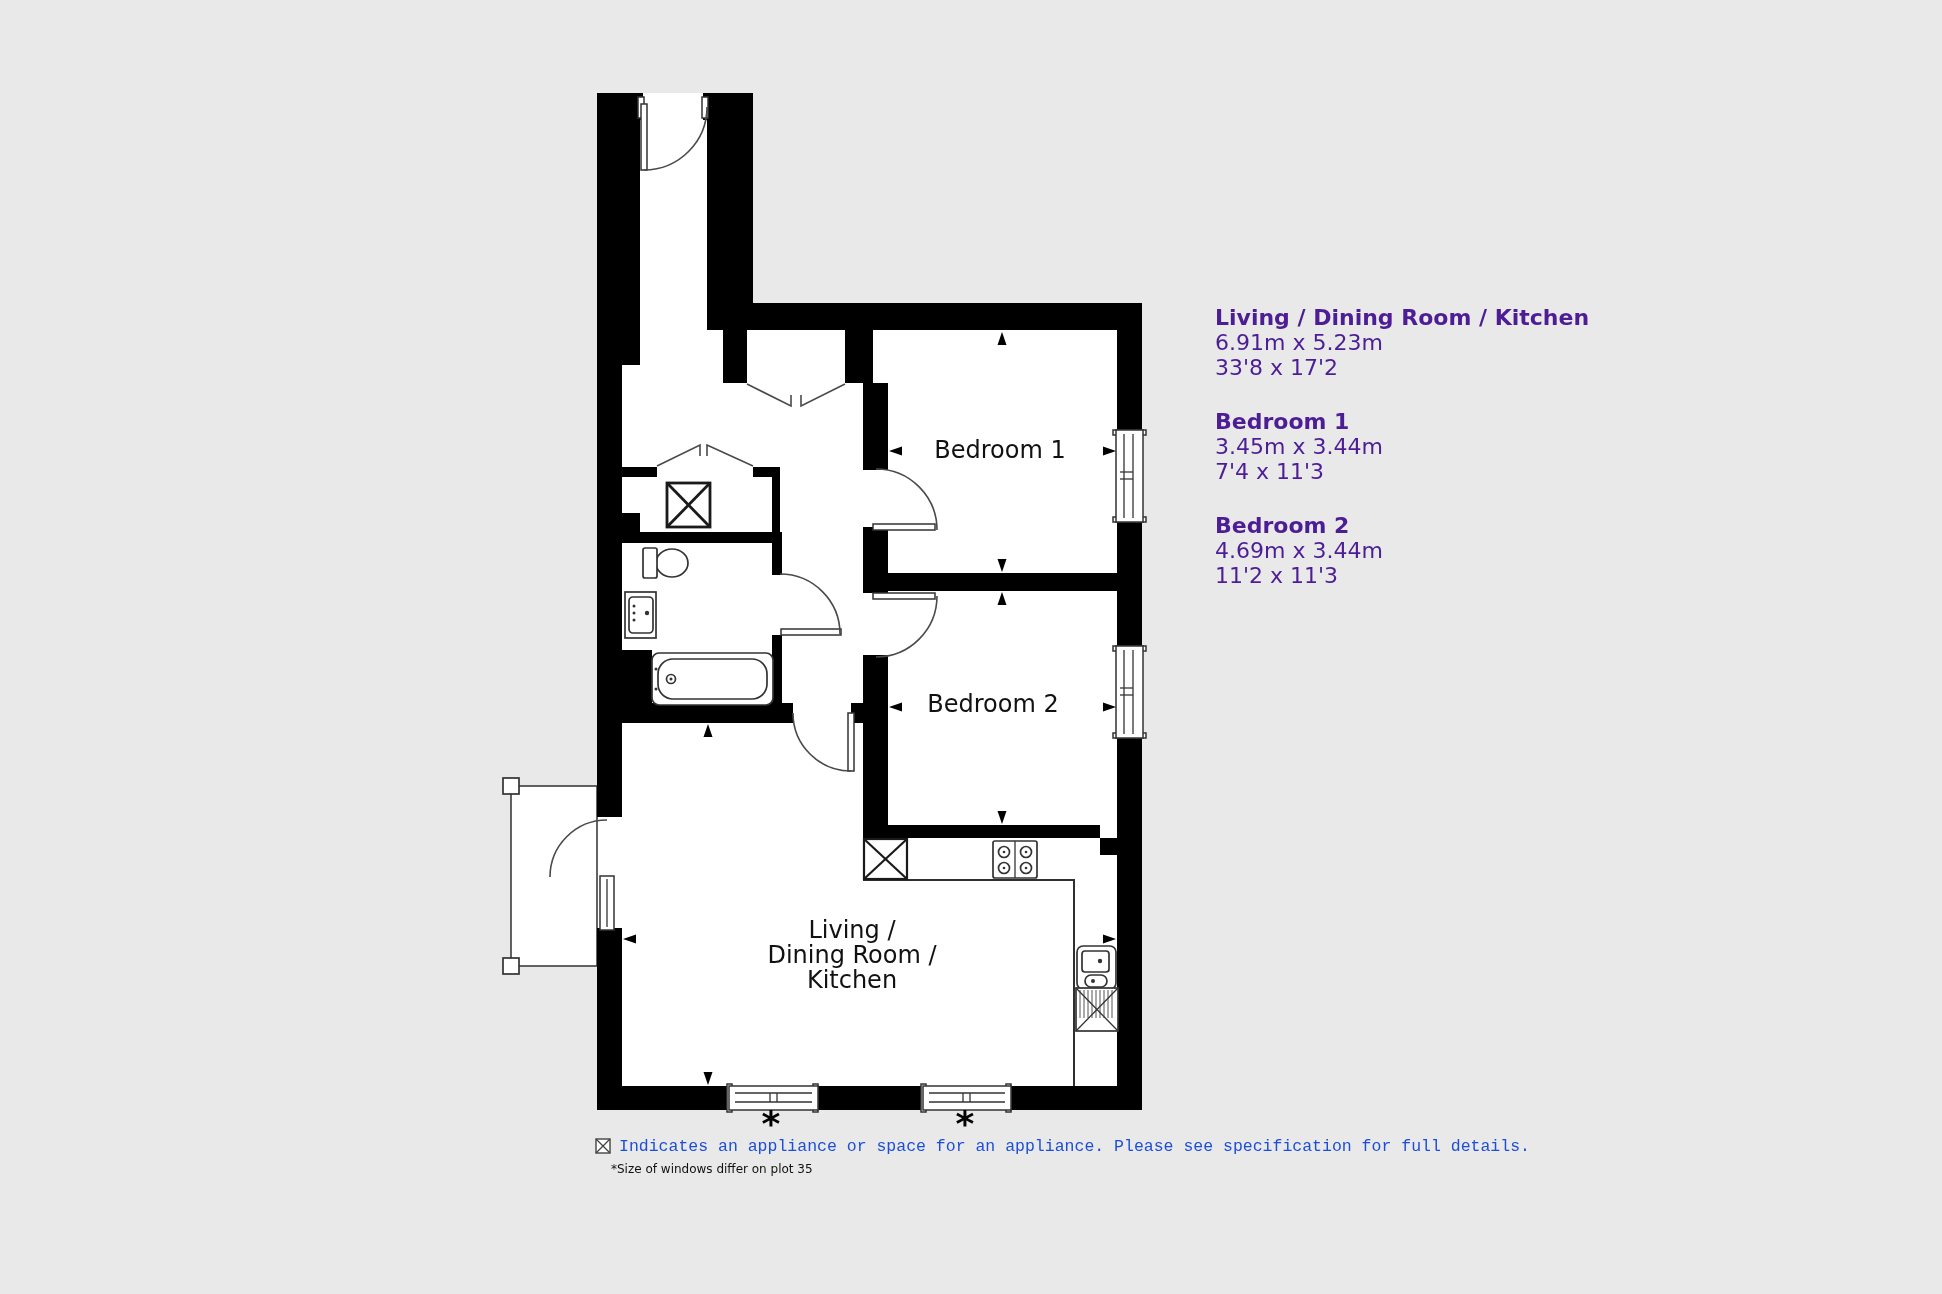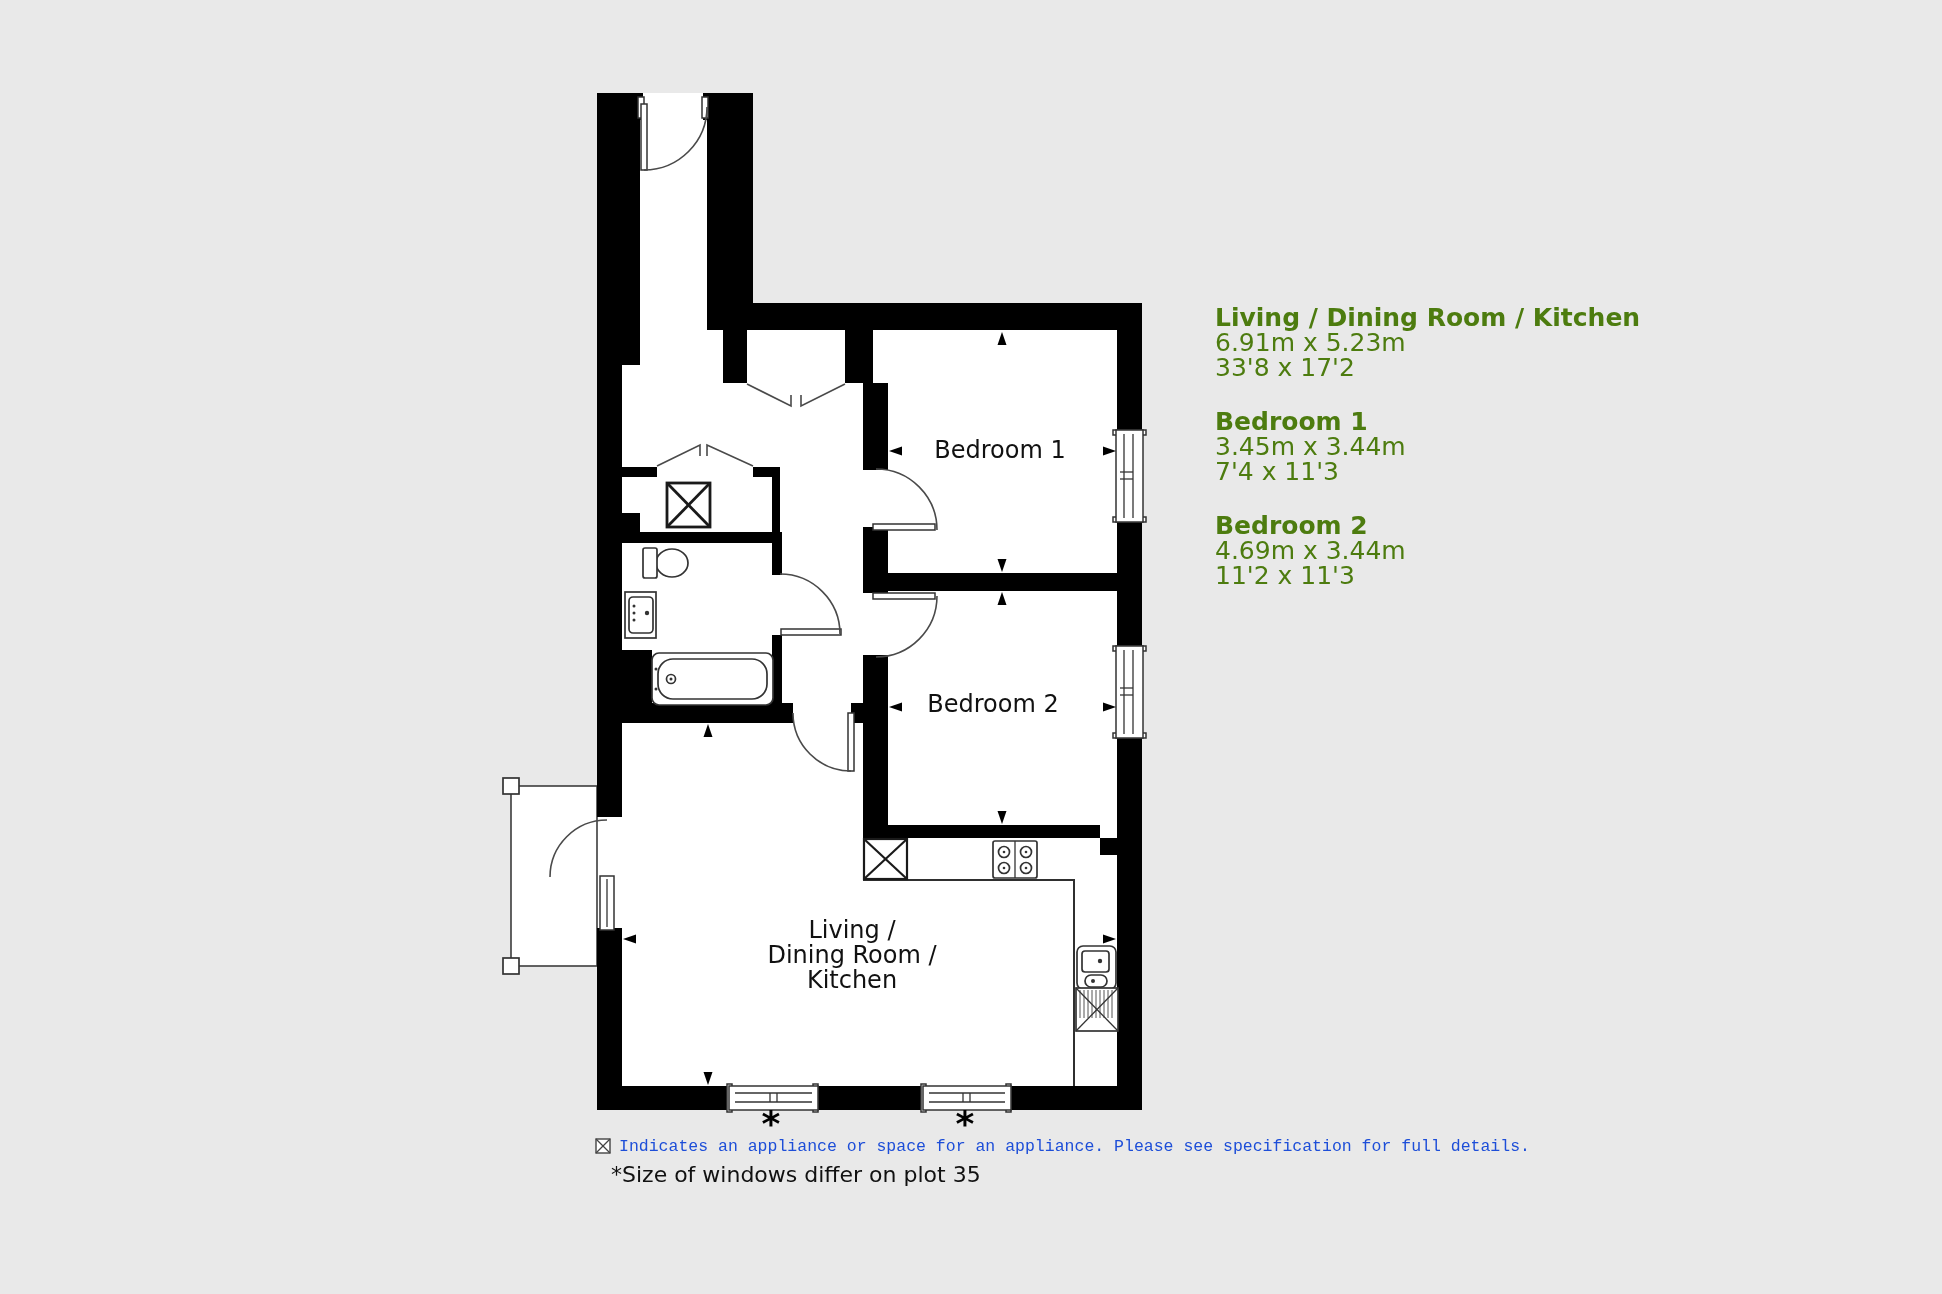--- a/index.html
+++ b/index.html
@@ -21,28 +21,28 @@
   .glz{stroke:#333;stroke-width:1.3;}
   .arc{fill:none;stroke:#4a4a4a;stroke-width:1.6;}
   .thin{fill:none;stroke:#2f2f2f;stroke-width:2;}
   .xbox{fill:#fff;stroke:#1a1a1a;stroke-width:2.8;}
   .xline{stroke:#1a1a1a;stroke-width:2.8;}
   .xbox2{fill:#fff;stroke:#1a1a1a;stroke-width:2.2;}
   .xline2{stroke:#1a1a1a;stroke-width:2.2;}
   .stripe{stroke:#555;stroke-width:1;}
   .tick{fill:#000;}
 
-  .dims{position:absolute;left:1215px;top:305px;font-size:25px;line-height:25px;color:#4d7c0f;}
+  .dims{position:absolute;left:1215px;top:305px;font-size:22px;line-height:25px;color:#4c1d95;}
   .dim-group + .dim-group{margin-top:29px;}
   .dim-name{font-weight:bold;}
 
   .legend{position:absolute;left:595px;top:1137px;font-size:16.5px;color:#1d4ed8;
           display:flex;gap:8px;align-items:flex-start;white-space:nowrap;font-family:Liberation Mono, monospace;}
   .legend-box{display:inline-block;margin-top:1px;}
-  .legend-note2{position:absolute;left:611px;top:1162px;font-size:22px;color:#111;white-space:nowrap;}
+  .legend-note2{position:absolute;left:611px;top:1162px;font-size:12px;color:#111;white-space:nowrap;}
 </style>
 </head>
 <body>
 
 <div class="stage">
 
 <svg width="1942" height="1294" viewBox="0 0 1942 1294">
 
   <g>
     <rect class="base" x="597" y="93" width="156" height="237"></rect>

